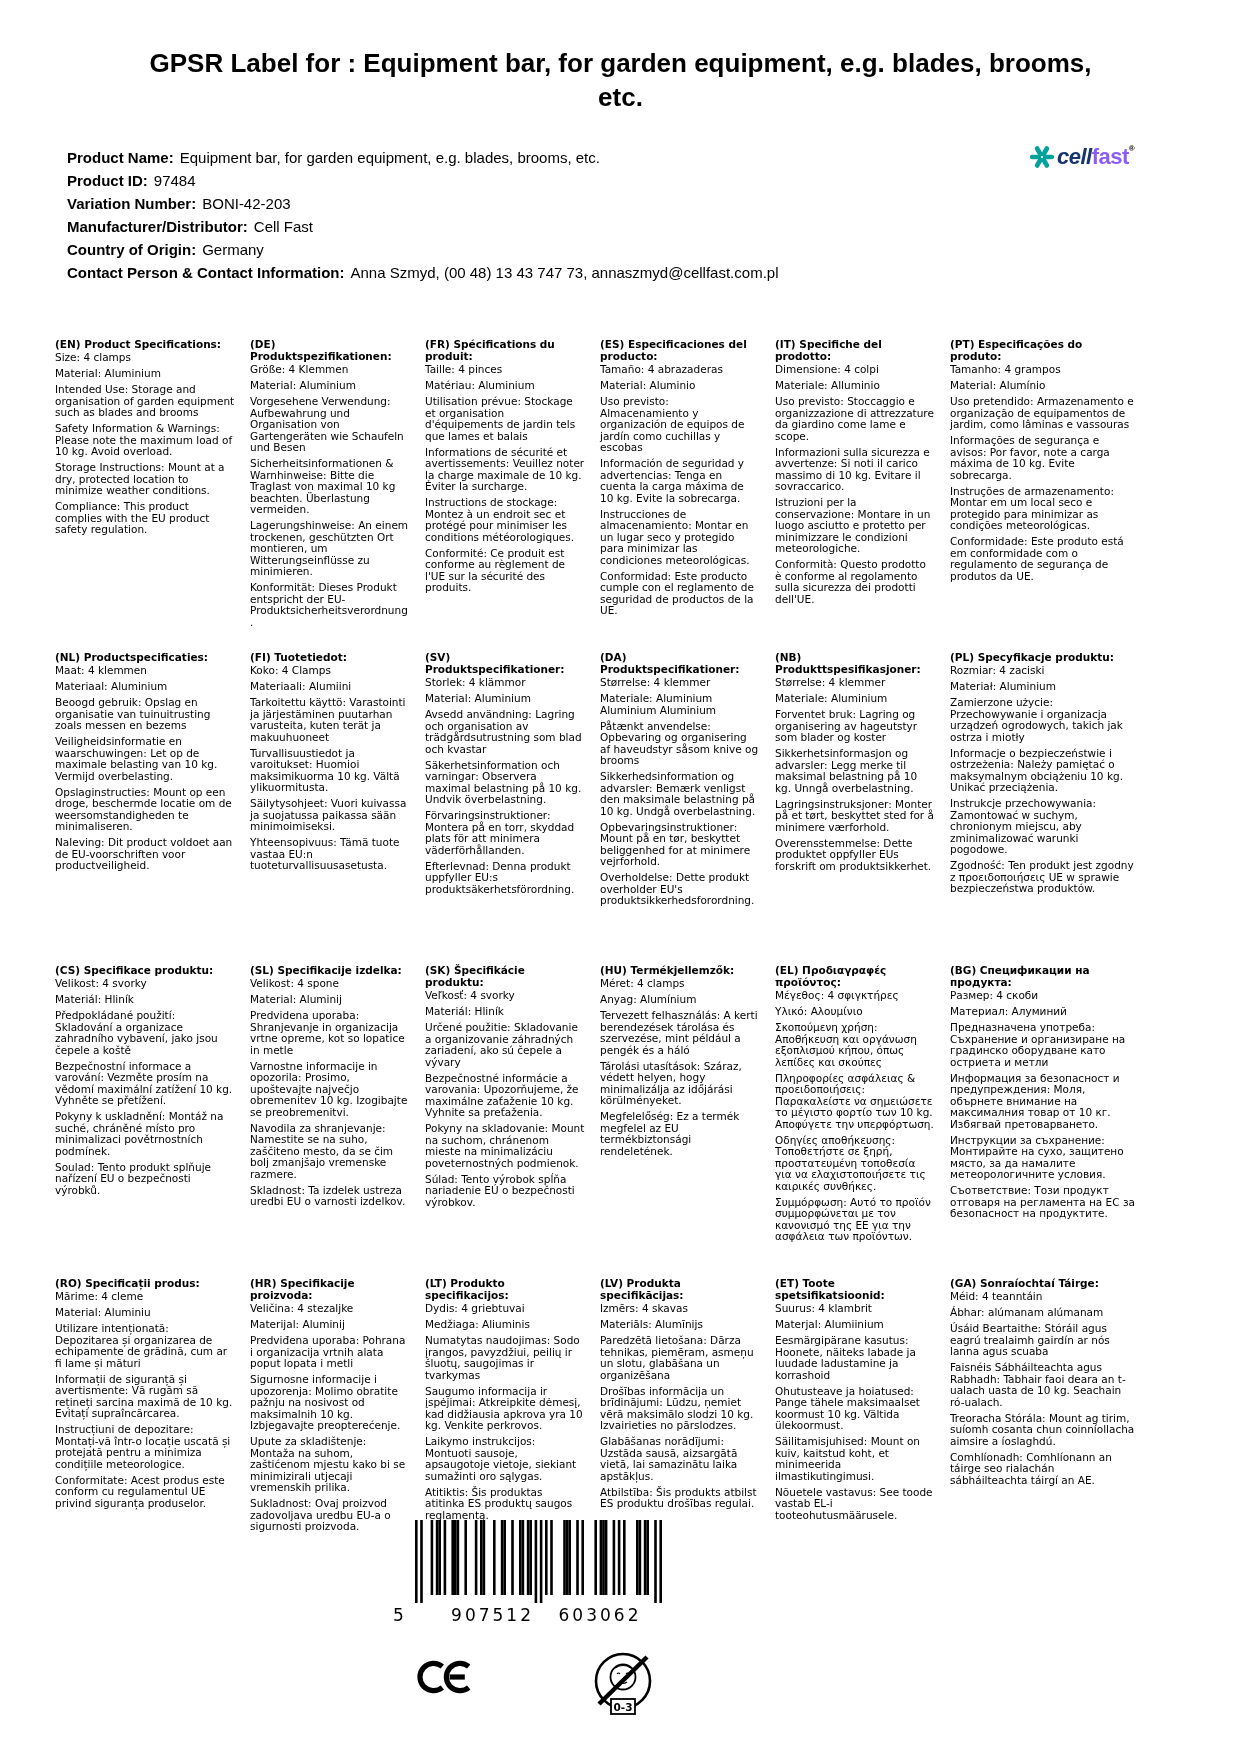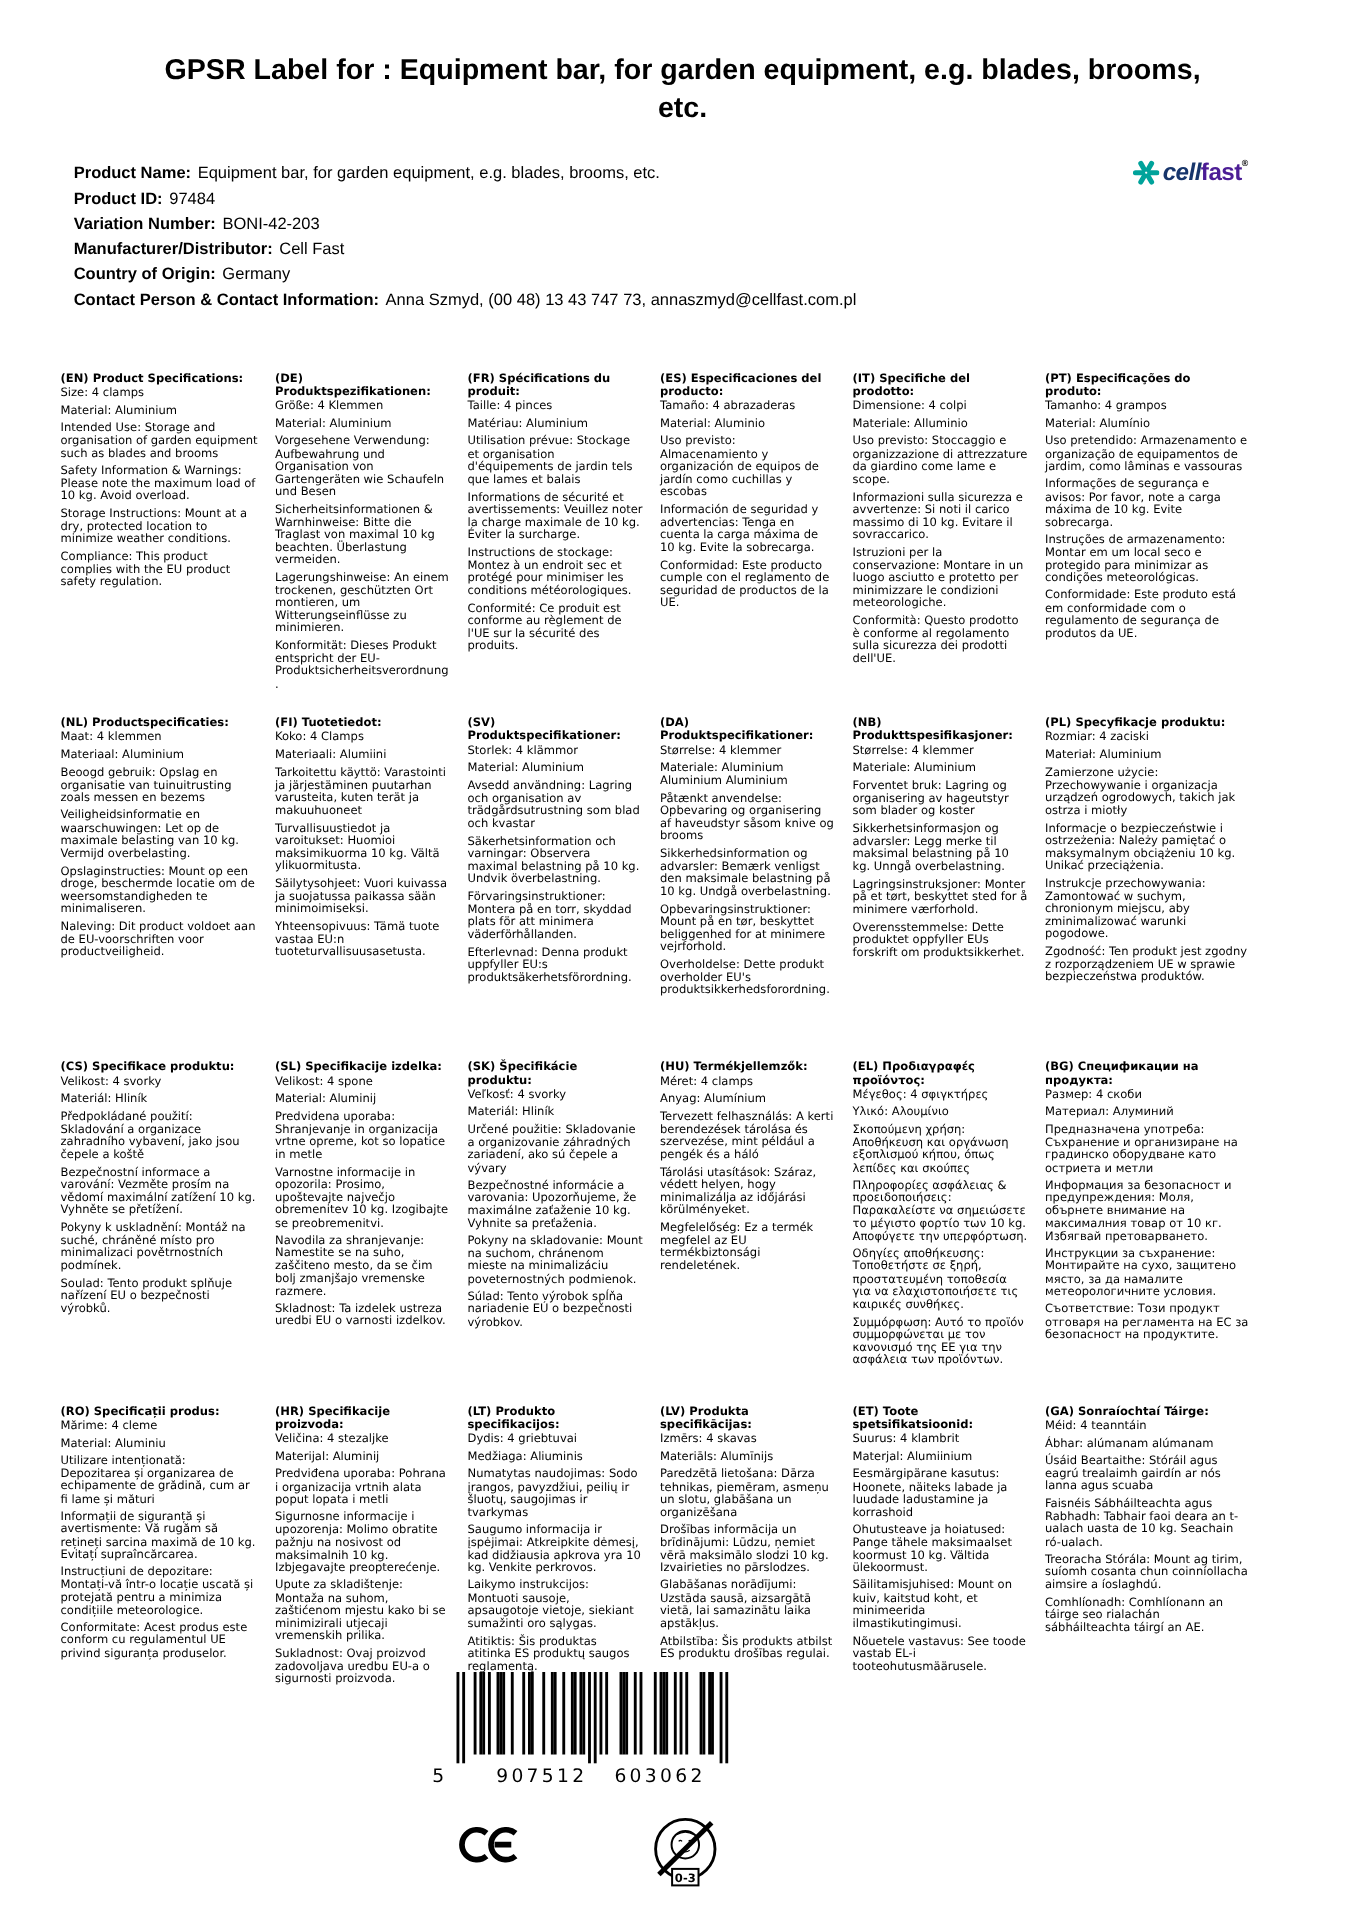--- a/index.html
+++ b/index.html
@@ -61,21 +61,21 @@
     <svg class="logo-flower" width="24" height="24" viewBox="0 0 24 24" id="flower-svg">
       <g id="flower-petals">
           <line x1="15.2" y1="12" x2="21.8" y2="12" stroke="#00a39b" stroke-width="4.6" stroke-linecap="round"></line>
           <line x1="13.600000000000001" y1="14.771281292110203" x2="16.900000000000002" y2="20.4870489570875" stroke="#00a39b" stroke-width="4.6" stroke-linecap="round"></line>
           <line x1="10.4" y1="14.771281292110205" x2="7.100000000000001" y2="20.487048957087502" stroke="#00a39b" stroke-width="4.6" stroke-linecap="round"></line>
           <line x1="8.8" y1="12" x2="2.1999999999999993" y2="12.000000000000002" stroke="#00a39b" stroke-width="4.6" stroke-linecap="round"></line>
           <line x1="10.399999999999999" y1="9.228718707889797" x2="7.099999999999995" y2="3.512951042912503" stroke="#00a39b" stroke-width="4.6" stroke-linecap="round"></line>
           <line x1="13.600000000000001" y1="9.228718707889797" x2="16.900000000000002" y2="3.5129510429125013" stroke="#00a39b" stroke-width="4.6" stroke-linecap="round"></line>
         </g>
     </svg>
-    <span class="logo-text"><span id="logo-cell" style="color: rgb(23, 53, 107); font-style: italic;">cell</span><span id="logo-fast" style="color: #4c1d95;">fast</span><span class="logo-reg">®</span></span>
+    <span class="logo-text"><span id="logo-cell" style="color: rgb(23, 53, 107); font-style: italic;">cell</span><span id="logo-fast" style="color: #8b5cf6;">fast</span><span class="logo-reg">®</span></span>
   </div>
 
   <div class="grid" id="lang-grid">
       <div class="lang-block">
         <div class="lang-title">(EN) Product Specifications:</div>
         <p class="lang-para">Size: 4 clamps</p>
         <p class="lang-para">Material: Aluminium</p>
         <p class="lang-para">Intended Use: Storage and organisation of garden equipment such as blades and brooms</p>
         <p class="lang-para">Safety Information &amp; Warnings: Please note the maximum load of 10 kg. Avoid overload.</p>
         <p class="lang-para">Storage Instructions: Mount at a dry, protected location to minimize weather conditions.</p>
@@ -98,20 +98,21 @@
         <p class="lang-para">Informations de sécurité et avertissements: Veuillez noter la charge maximale de 10 kg. Éviter la surcharge.</p>
         <p class="lang-para">Instructions de stockage: Montez à un endroit sec et protégé pour minimiser les conditions météorologiques.</p>
         <p class="lang-para">Conformité: Ce produit est conforme au règlement de l'UE sur la sécurité des produits.</p>
       </div>
       <div class="lang-block">
         <div class="lang-title">(ES) Especificaciones del producto:</div>
         <p class="lang-para">Tamaño: 4 abrazaderas</p>
         <p class="lang-para">Material: Aluminio</p>
         <p class="lang-para">Uso previsto: Almacenamiento y organización de equipos de jardín como cuchillas y escobas</p>
         <p class="lang-para">Información de seguridad y advertencias: Tenga en cuenta la carga máxima de 10 kg. Evite la sobrecarga.</p>
+        <p class="lang-para">Instrucciones de almacenamiento: Montar en un lugar seco y protegido para minimizar las condiciones meteorológicas.</p>
         <p class="lang-para">Conformidad: Este producto cumple con el reglamento de seguridad de productos de la UE.</p>
       </div>
       <div class="lang-block">
         <div class="lang-title">(IT) Specifiche del prodotto:</div>
         <p class="lang-para">Dimensione: 4 colpi</p>
         <p class="lang-para">Materiale: Alluminio</p>
         <p class="lang-para">Uso previsto: Stoccaggio e organizzazione di attrezzature da giardino come lame e scope.</p>
         <p class="lang-para">Informazioni sulla sicurezza e avvertenze: Si noti il carico massimo di 10 kg. Evitare il sovraccarico.</p>
         <p class="lang-para">Istruzioni per la conservazione: Montare in un luogo asciutto e protetto per minimizzare le condizioni meteorologiche.</p>
         <p class="lang-para">Conformità: Questo prodotto è conforme al regolamento sulla sicurezza dei prodotti dell'UE.</p>
@@ -170,21 +171,21 @@
         <p class="lang-para">Lagringsinstruksjoner: Monter på et tørt, beskyttet sted for å minimere værforhold.</p>
         <p class="lang-para">Overensstemmelse: Dette produktet oppfyller EUs forskrift om produktsikkerhet.</p>
       </div>
       <div class="lang-block">
         <div class="lang-title">(PL) Specyfikacje produktu:</div>
         <p class="lang-para">Rozmiar: 4 zaciski</p>
         <p class="lang-para">Materiał: Aluminium</p>
         <p class="lang-para">Zamierzone użycie: Przechowywanie i organizacja urządzeń ogrodowych, takich jak ostrza i miotły</p>
         <p class="lang-para">Informacje o bezpieczeństwie i ostrzeżenia: Należy pamiętać o maksymalnym obciążeniu 10 kg. Unikać przeciążenia.</p>
         <p class="lang-para">Instrukcje przechowywania: Zamontować w suchym, chronionym miejscu, aby zminimalizować warunki pogodowe.</p>
-        <p class="lang-para">Zgodność: Ten produkt jest zgodny z rozporządzeniem UE w sprawie bezpieczeństwa produktów.</p>
+        <p class="lang-para">Zgodność: Ten produkt jest zgodny z προειδοποιήσεις UE w sprawie bezpieczeństwa produktów.</p>
       </div>
       <div class="lang-block">
         <div class="lang-title">(CS) Specifikace produktu:</div>
         <p class="lang-para">Velikost: 4 svorky</p>
         <p class="lang-para">Materiál: Hliník</p>
         <p class="lang-para">Předpokládané použití: Skladování a organizace zahradního vybavení, jako jsou čepele a koště</p>
         <p class="lang-para">Bezpečnostní informace a varování: Vezměte prosím na vědomí maximální zatížení 10 kg. Vyhněte se přetížení.</p>
         <p class="lang-para">Pokyny k uskladnění: Montáž na suché, chráněné místo pro minimalizaci povětrnostních podmínek.</p>
         <p class="lang-para">Soulad: Tento produkt splňuje nařízení EU o bezpečnosti výrobků.</p>
       </div>

